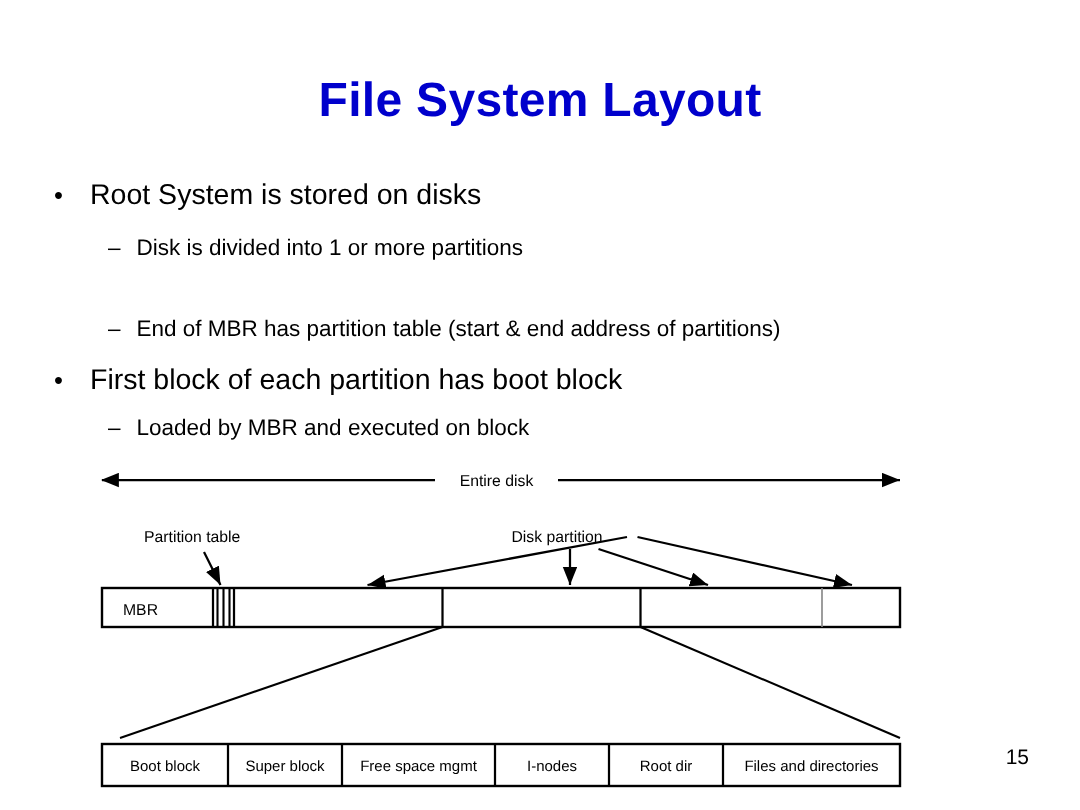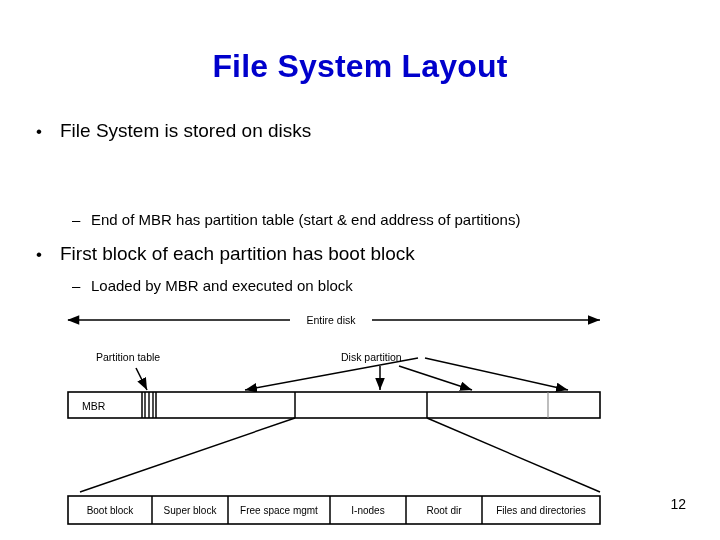--- a/index.html
+++ b/index.html
@@ -114,23 +114,26 @@
   }
 </style>
 </head>
 <body>
 
 <div id="slide">
 
   <div id="slide-title">File System Layout</div>
 
   <div class="bullet-l1" id="b1">
-    <span class="mark">•</span><span>File System is stored on disks</span>
-  </div>
-
+    <span class="mark">•</span><span>Root System is stored on disks</span>
+  </div>
+
+  <div class="bullet-l2" id="b1s1">
+    <span class="mark">–</span><span>Disk is divided into 1 or more partitions</span>
+  </div>
   <div class="bullet-l2" id="b1s3">
     <span class="mark">–</span><span>End of MBR has partition table (start &amp; end address of partitions)</span>
   </div>
 
   <div class="bullet-l1" id="b2">
     <span class="mark">•</span><span>First block of each partition has boot block</span>
   </div>
 
   <div class="bullet-l2" id="b2s1">
     <span class="mark">–</span><span>Loaded by MBR and executed on block</span>
@@ -198,15 +201,15 @@
         <text class="dlabel-sm" x="110" y="214" text-anchor="middle">Boot block</text>
         <text class="dlabel-sm" x="190" y="214" text-anchor="middle">Super block</text>
         <text class="dlabel-sm" x="279" y="214" text-anchor="middle">Free space mgmt</text>
         <text class="dlabel-sm" x="368" y="214" text-anchor="middle">I-nodes</text>
         <text class="dlabel-sm" x="444" y="214" text-anchor="middle">Root dir</text>
         <text class="dlabel-sm" x="541" y="214" text-anchor="middle">Files and directories</text>
       </g>
     </svg>
   </div>
 
-  <div id="page-number">12</div>
+  <div id="page-number">15</div>
 
 </div>
 
 </body></html>

